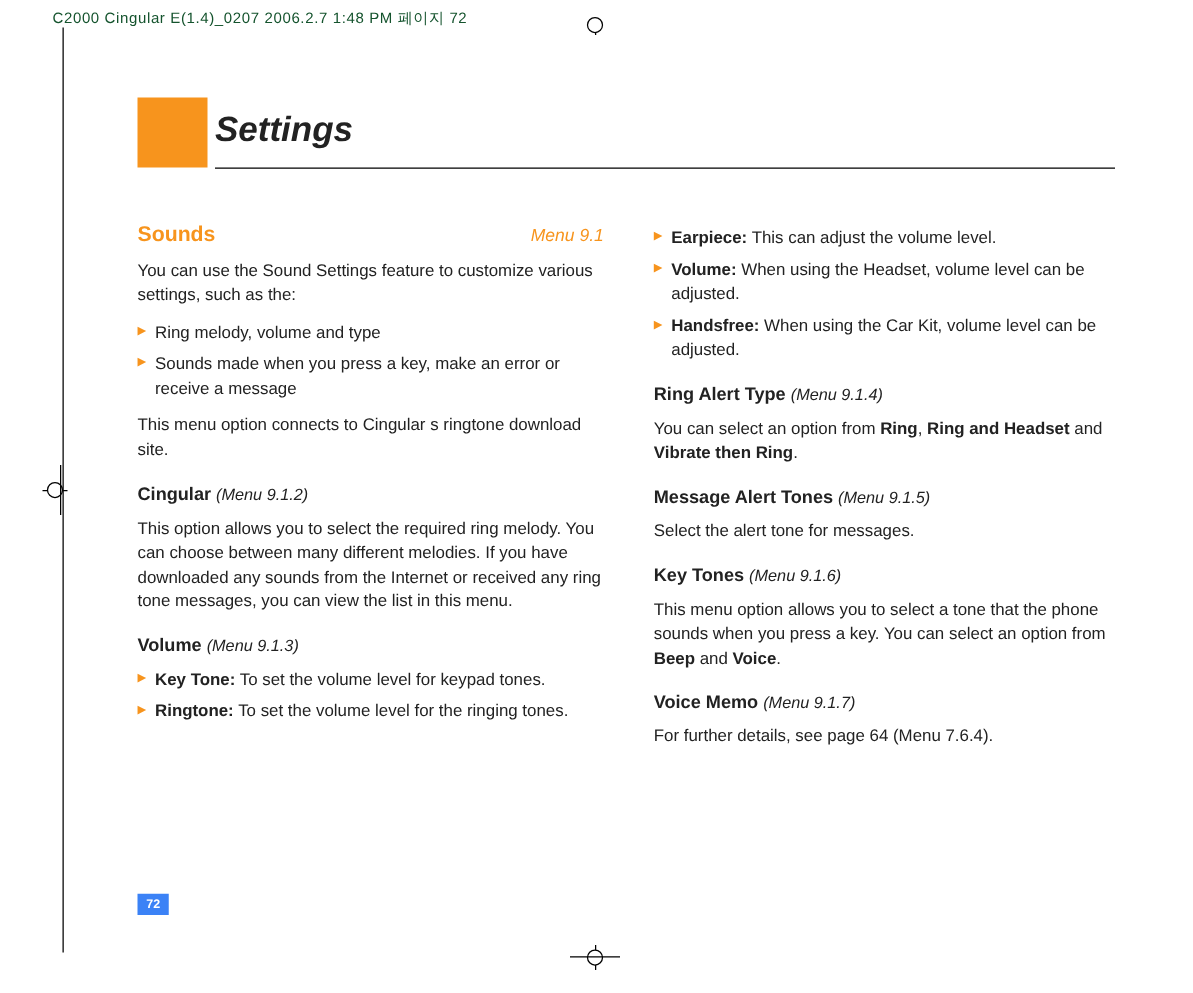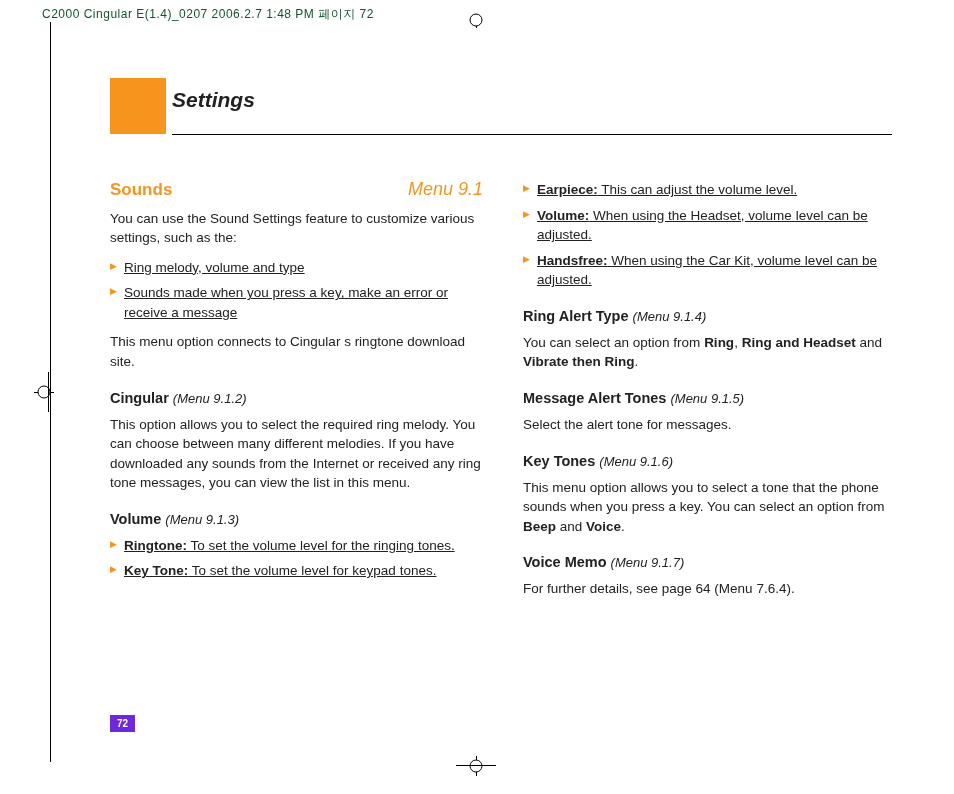--- a/index.html
+++ b/index.html
@@ -137,21 +137,21 @@
     left: 68px;
     top: 56px;
     width: 56px;
     height: 56px;
     background: #f7941d;
   }
   .page-title {
     position: absolute;
     left: 130px;
     top: 66px;
-    font-size: 21px;
+    font-size: 28px;
     font-weight: bold;
     font-style: italic;
     color: #222;
   }
   .title-rule {
     position: absolute;
     left: 130px;
     top: 112px;
     width: 720px;
     height: 1px;
@@ -176,57 +176,57 @@
     color: #f7941d;
     font-weight: bold;
     font-size: 17px;
     display: flex;
     justify-content: space-between;
     align-items: baseline;
     margin-bottom: 6px;
   }
   .section-head .menu-ref {
     font-style: italic;
-    font-size: 18px;
+    font-size: 14px;
     font-weight: normal;
     text-align: right;
   }
   .para { margin: 0 0 10px 0; }
   .sub-head {
     font-weight: bold;
     font-size: 14.5px;
     margin: 16px 0 6px 0;
   }
   .sub-head .mref {
     font-style: italic;
     font-weight: normal;
     font-size: 13px;
   }
-  .bullets { margin: 6px 0 10px 0; padding: 0; text-decoration: underline; }
+  .bullets { margin: 6px 0 10px 0; padding: 0; }
   .bullets li {
     list-style: none;
     position: relative;
     padding-left: 14px;
     margin-bottom: 6px;
   }
   .bullets li::before {
     content: "▶";
     position: absolute;
     left: 0;
     top: 2px;
     font-size: 9px;
     color: #f7941d;
   }
   .b-label { font-weight: bold; }
 
   .page-num {
     position: absolute;
     left: 68px;
     bottom: 30px;
-    background: #6d28d9;
+    background: #3b82f6;
     color: #fff;
     font-size: 10px;
     font-weight: bold;
     padding: 3px 7px;
   }
 </style>
 </head>
 <body>
 
 <div class="printers-header">C2000 Cingular  E(1.4)_0207  2006.2.7 1:48 PM 페이지 72</div>
@@ -266,24 +266,24 @@
           <span class="mref">(Menu 9.1.2)</span>
         </div>
         <p class="para">This option allows you to select the required ring melody. You can choose between many different melodies. If you have downloaded any sounds from the Internet or received any ring tone messages, you can view the list in this menu.</p>
 
         <div class="sub-head">
           <span>Volume</span>
           <span class="mref">(Menu 9.1.3)</span>
         </div>
         <ul class="bullets">
           <li>
+            <span class="b-label">Key Tone:</span><span> To set the volume level for keypad tones.</span>
+          </li>
+          <li>
             <span class="b-label">Ringtone:</span><span> To set the volume level for the ringing tones.</span>
-          </li>
-          <li>
-            <span class="b-label">Key Tone:</span><span> To set the volume level for keypad tones.</span>
           </li>
         </ul>
       </div>
 
       <div class="col">
         <ul class="bullets" style="margin-top:4px">
           <li>
             <span class="b-label">Earpiece:</span><span> This can adjust the volume level.</span>
           </li>
           <li>

